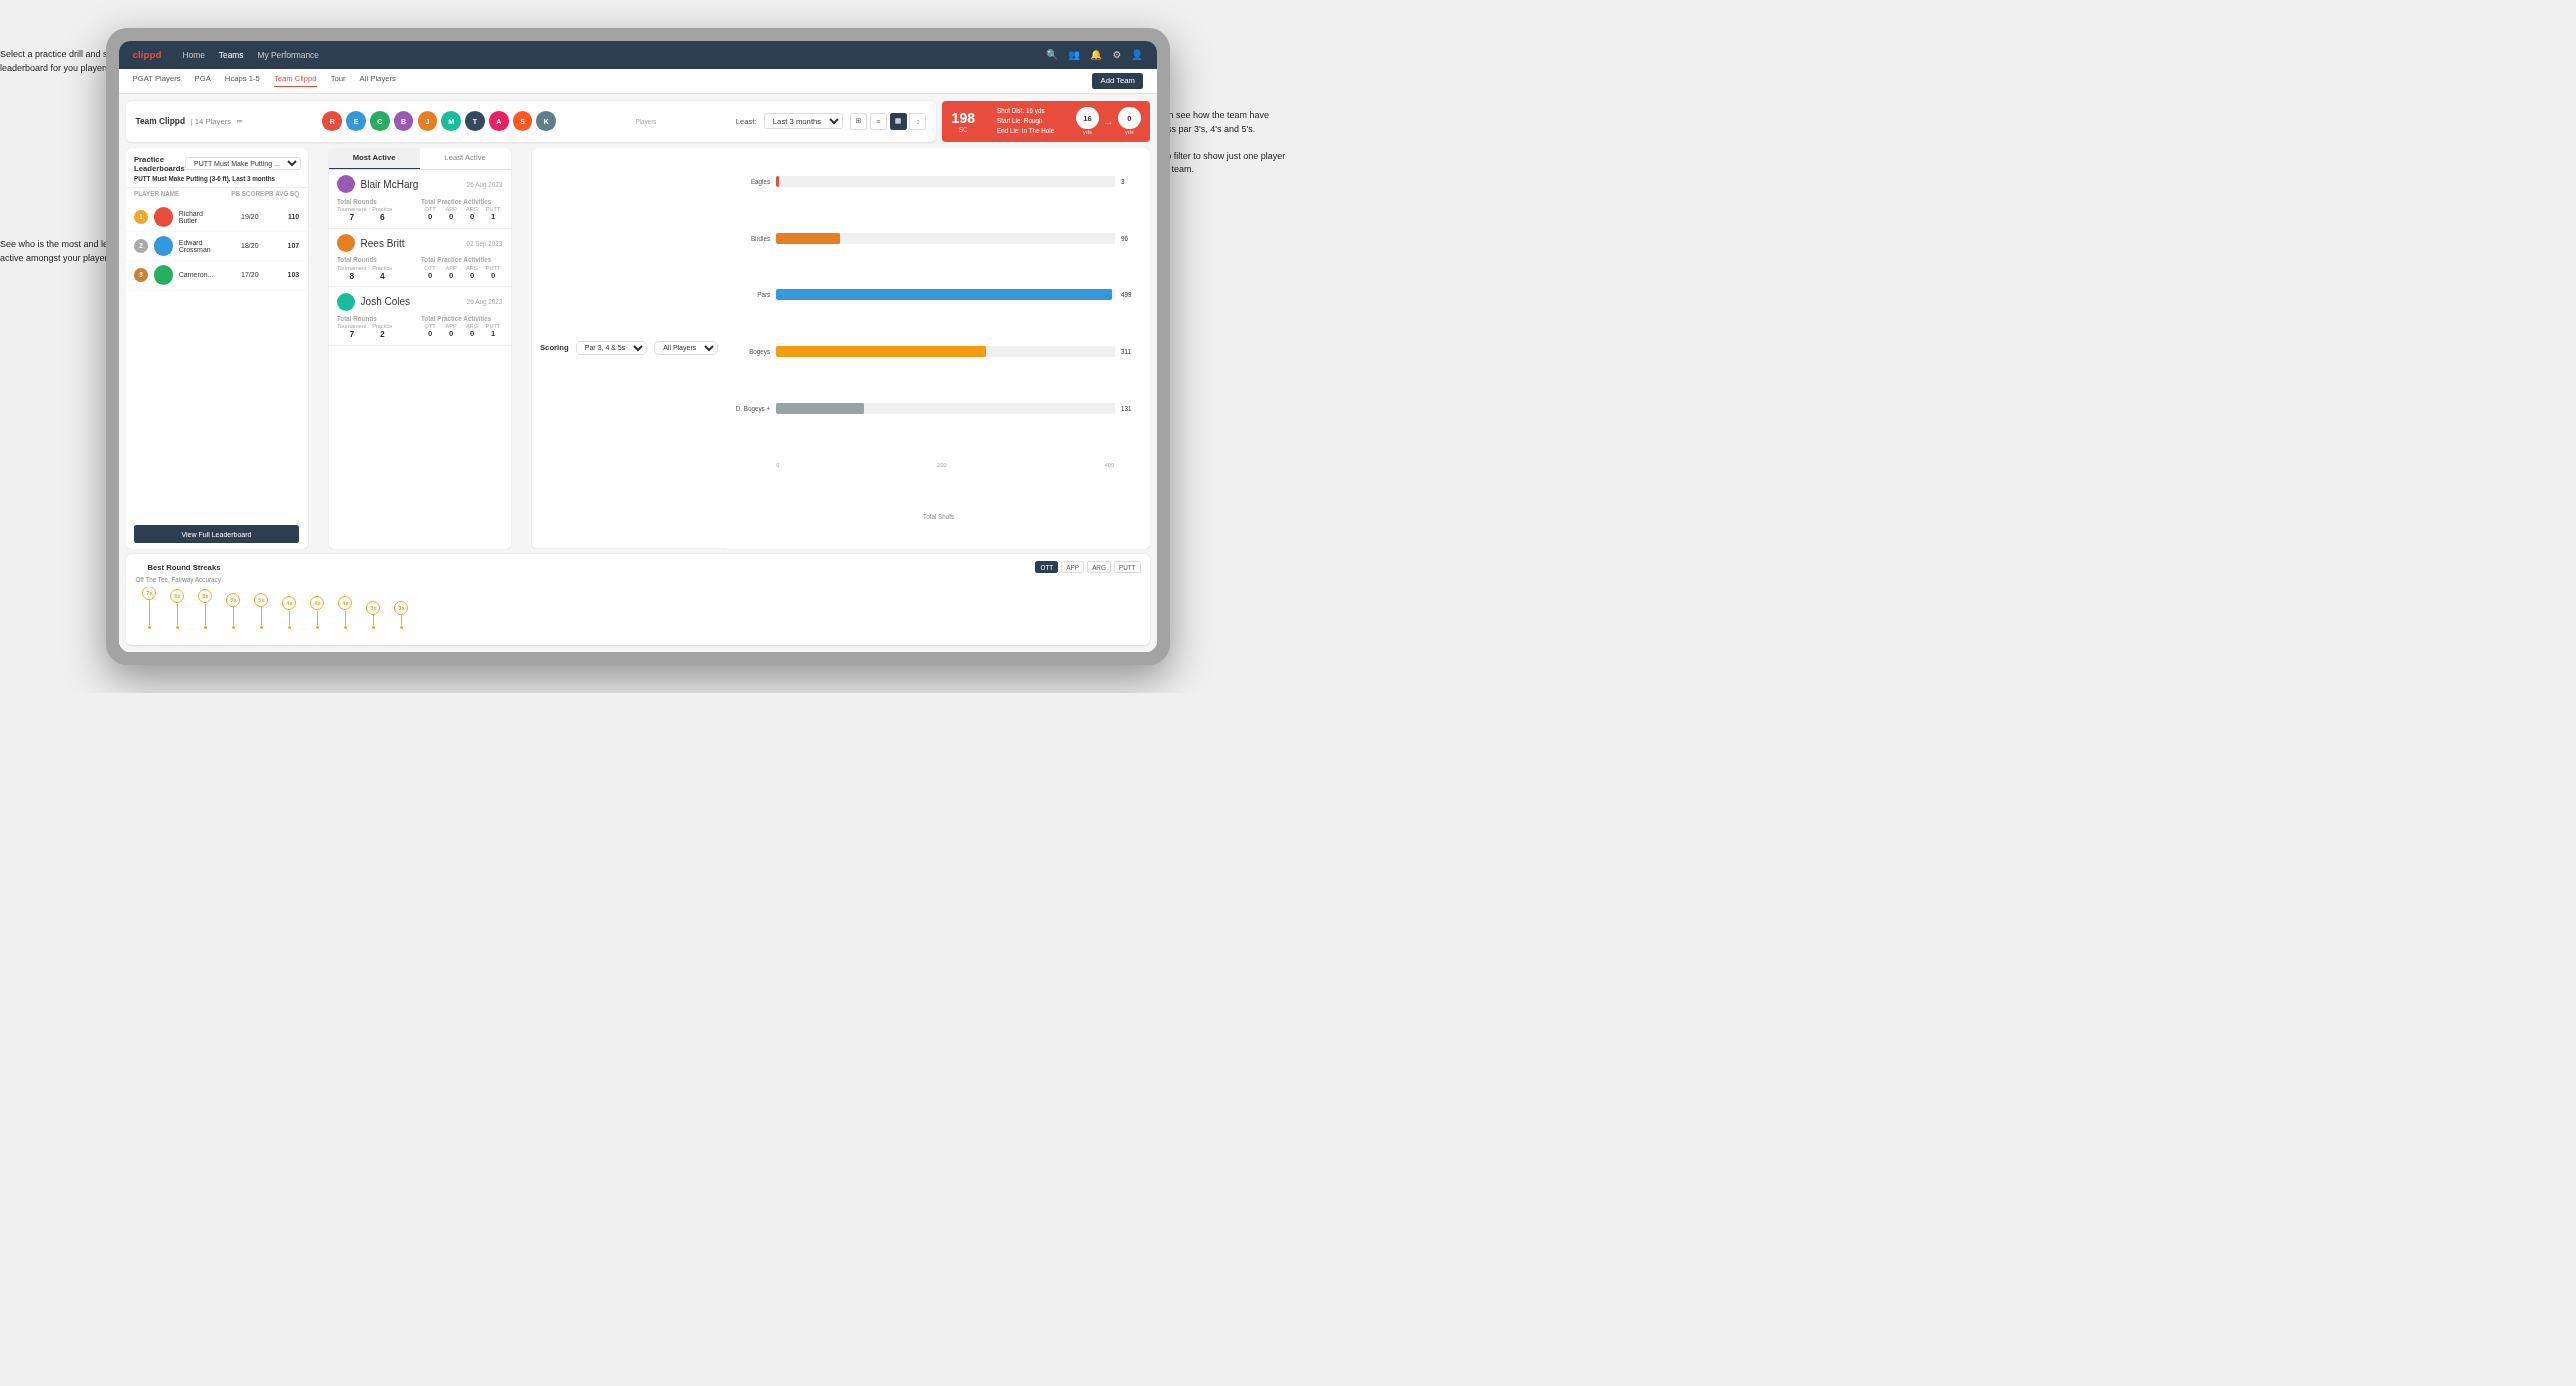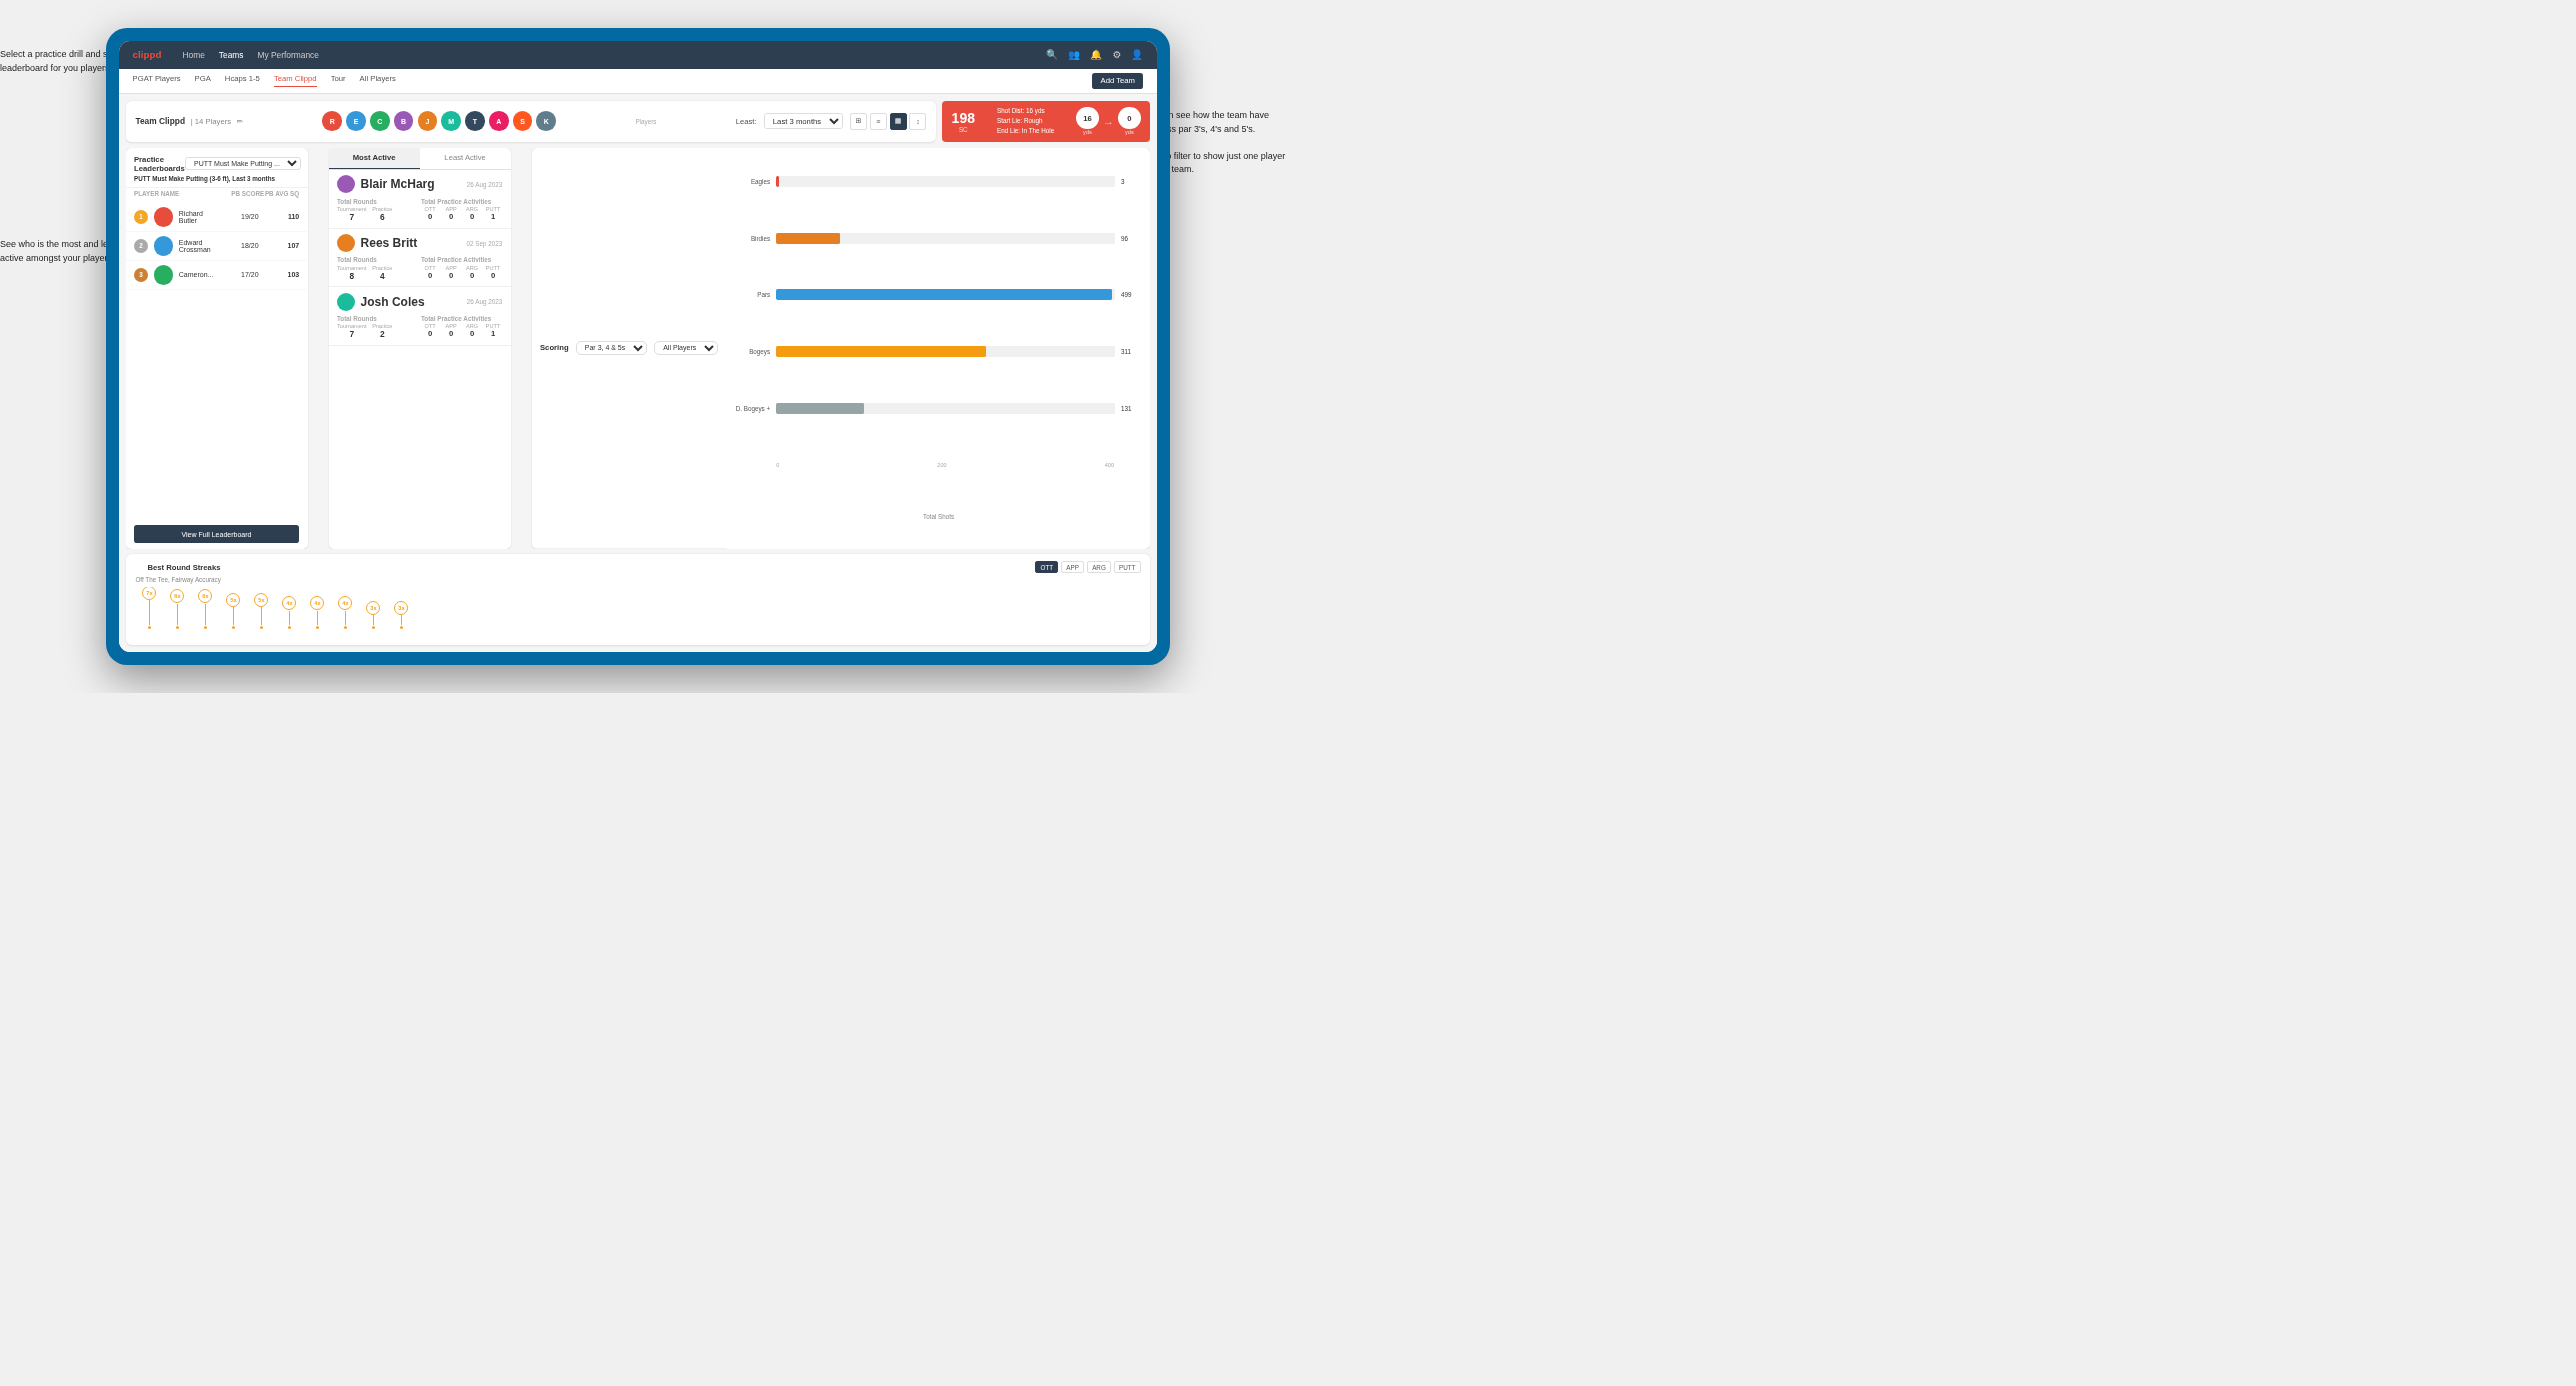--- a/index.html
+++ b/index.html
@@ -30,21 +30,21 @@
       pointer-events: none;
     }
 
     
     .tablet-frame {
       position: absolute;
       left: 106px;
       top: 28px;
       width: 1064px;
       height: 637px;
-      background: #0369a1;
+      background: #a3a3a3;
       border-radius: 21px;
       box-shadow: 0 14px 42px rgba(0,0,0,0.4);
       padding: 12.6px;
     }
 
     .tablet-screen {
       width: 100%;
       height: 100%;
       background: #fff;
       border-radius: 11.2px;
@@ -367,21 +367,21 @@
       gap: 5.6px;
       margin-bottom: 4.2px;
     }
     .player-card-avatar {
       width: 18px;
       height: 18px;
       border-radius: 50%;
       background: #ccc;
       flex-shrink: 0;
     }
-    .player-card-name { font-size: 12px; font-weight: 700; color: #333; flex: 1; }
+    .player-card-name { font-size: 10px; font-weight: 400; color: #333; flex: 1; }
     .player-card-date { font-size: 6.3px; color: #aaa; }
     .player-stats-grid {
       display: grid;
       grid-template-columns: 1fr 1fr;
       gap: 2.8px;
     }
     .stats-section-title {
       font-size: 6.3px;
       color: #aaa;
       margin-bottom: 1.4px;

